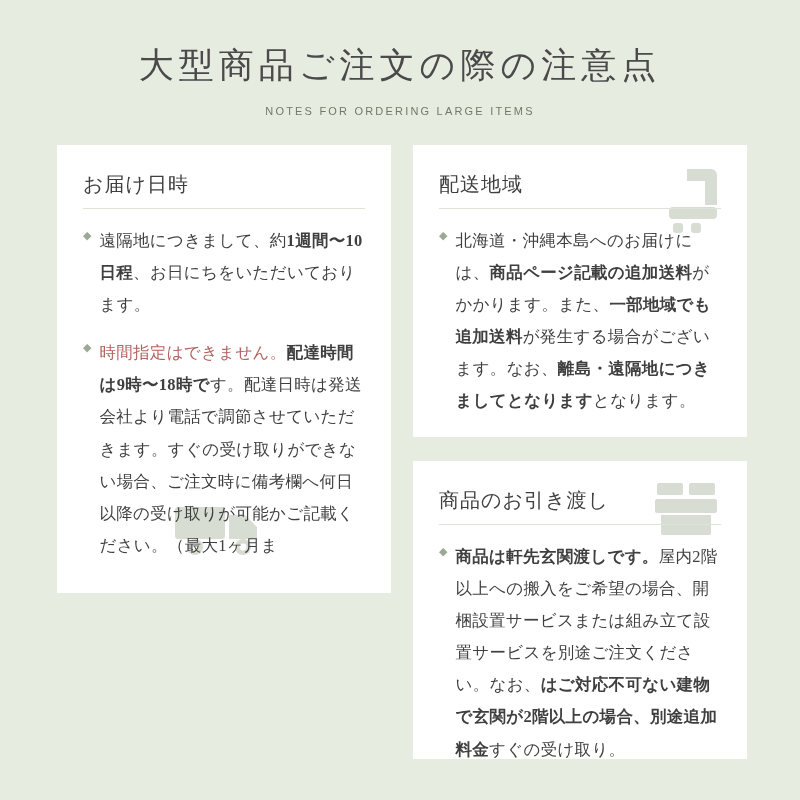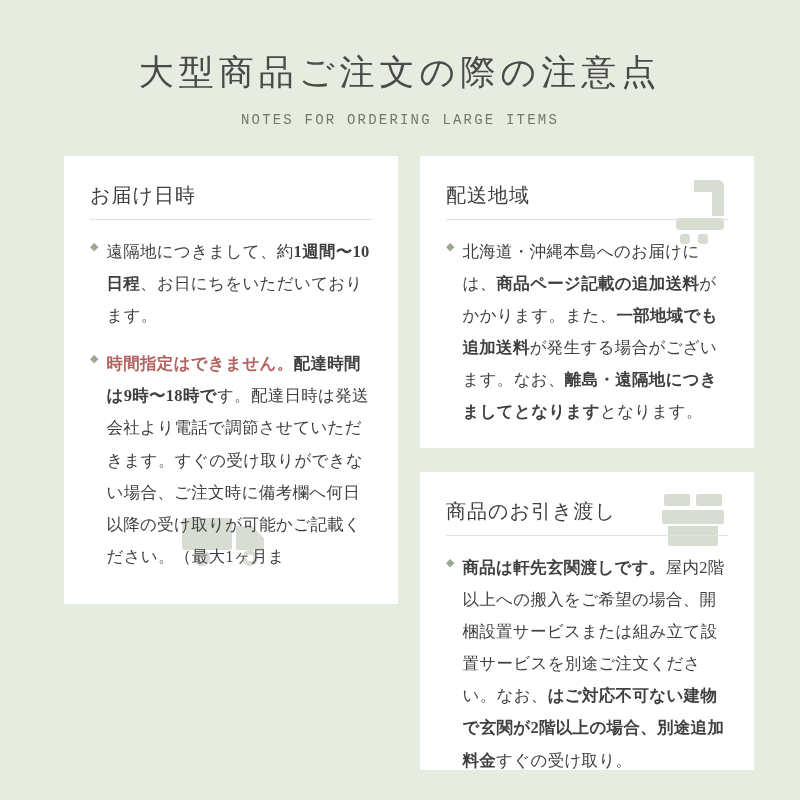--- a/index.html
+++ b/index.html
@@ -12,43 +12,43 @@
     background: #e7ece1;
     font-family: "Liberation Sans", sans-serif;
     color: #3c3c3c;
     overflow: hidden;
   }
   .page {
     position: relative;
     width: 800px;
     height: 800px;
     box-sizing: border-box;
-    padding: 16px;
+    padding: 9px;
   }
 
   
   .header {
     text-align: center;
     padding-top: 34px;
   }
   .main-title {
     font-family: "Liberation Serif", serif;
     font-size: 35px;
     letter-spacing: 5px;
     color: #4a4a4a;
     font-weight: normal;
     margin: 0;
     line-height: 1.3;
   }
   .sub-title {
     margin-top: 16px;
-    font-size: 14px;
+    font-size: 11px;
     letter-spacing: 2.2px;
     color: #6f7a67;
-    font-family: Liberation Mono, monospace;
+    font-family: Liberation Sans, sans-serif;
   }
 
   
   .columns {
     display: flex;
     gap: 22px;
     padding: 28px 48px 0 48px;
     box-sizing: border-box;
     align-items: flex-start;
   }
@@ -99,21 +99,21 @@
     flex: none;
   }
   .item-body {
     font-family: "Liberation Serif", serif;
     font-size: 16.5px;
     line-height: 1.95;
     color: #3f3f3f;
     letter-spacing: 0.3px;
   }
   .item-body b { font-weight: bold; }
-  .accent { color: #b3625f; font-weight: bold; }
+  .accent { color: #b3625f; font-weight: normal; }
 
   
   .icon-truck {
     position: absolute;
     left: 118px;
     bottom: 34px;
     z-index: 1;
   }
   .icon-chair {
     position: absolute;

